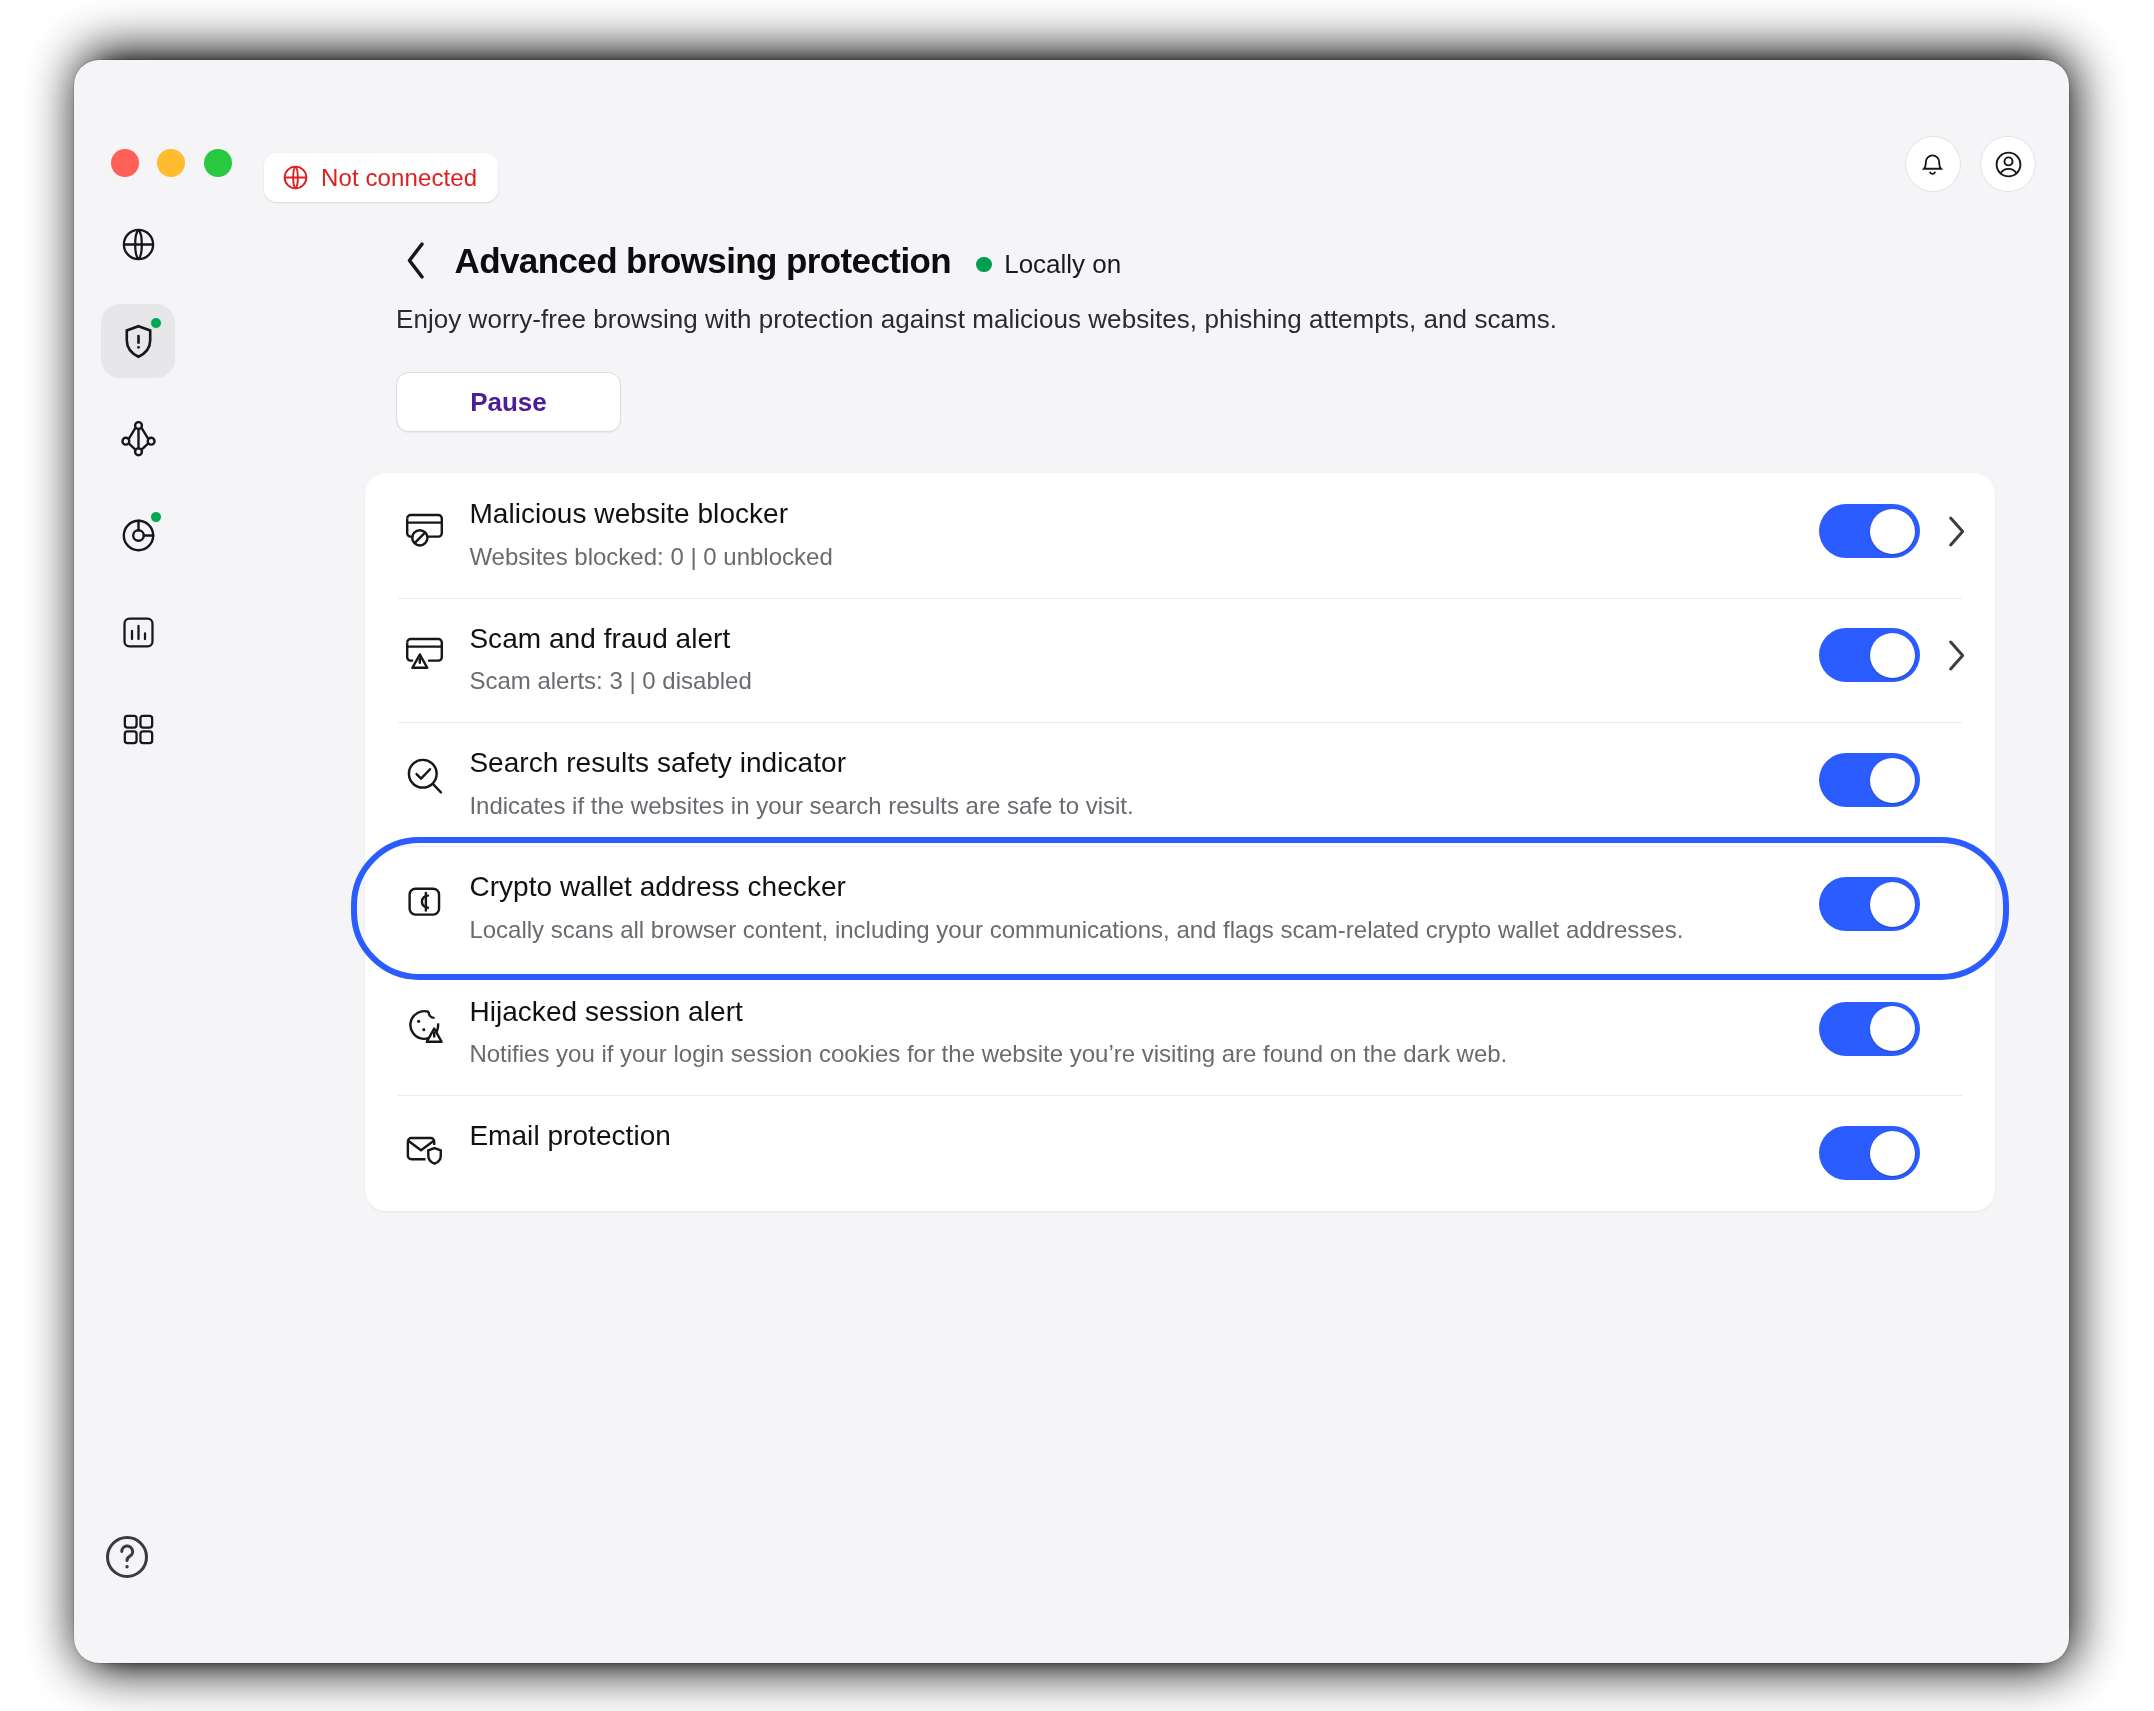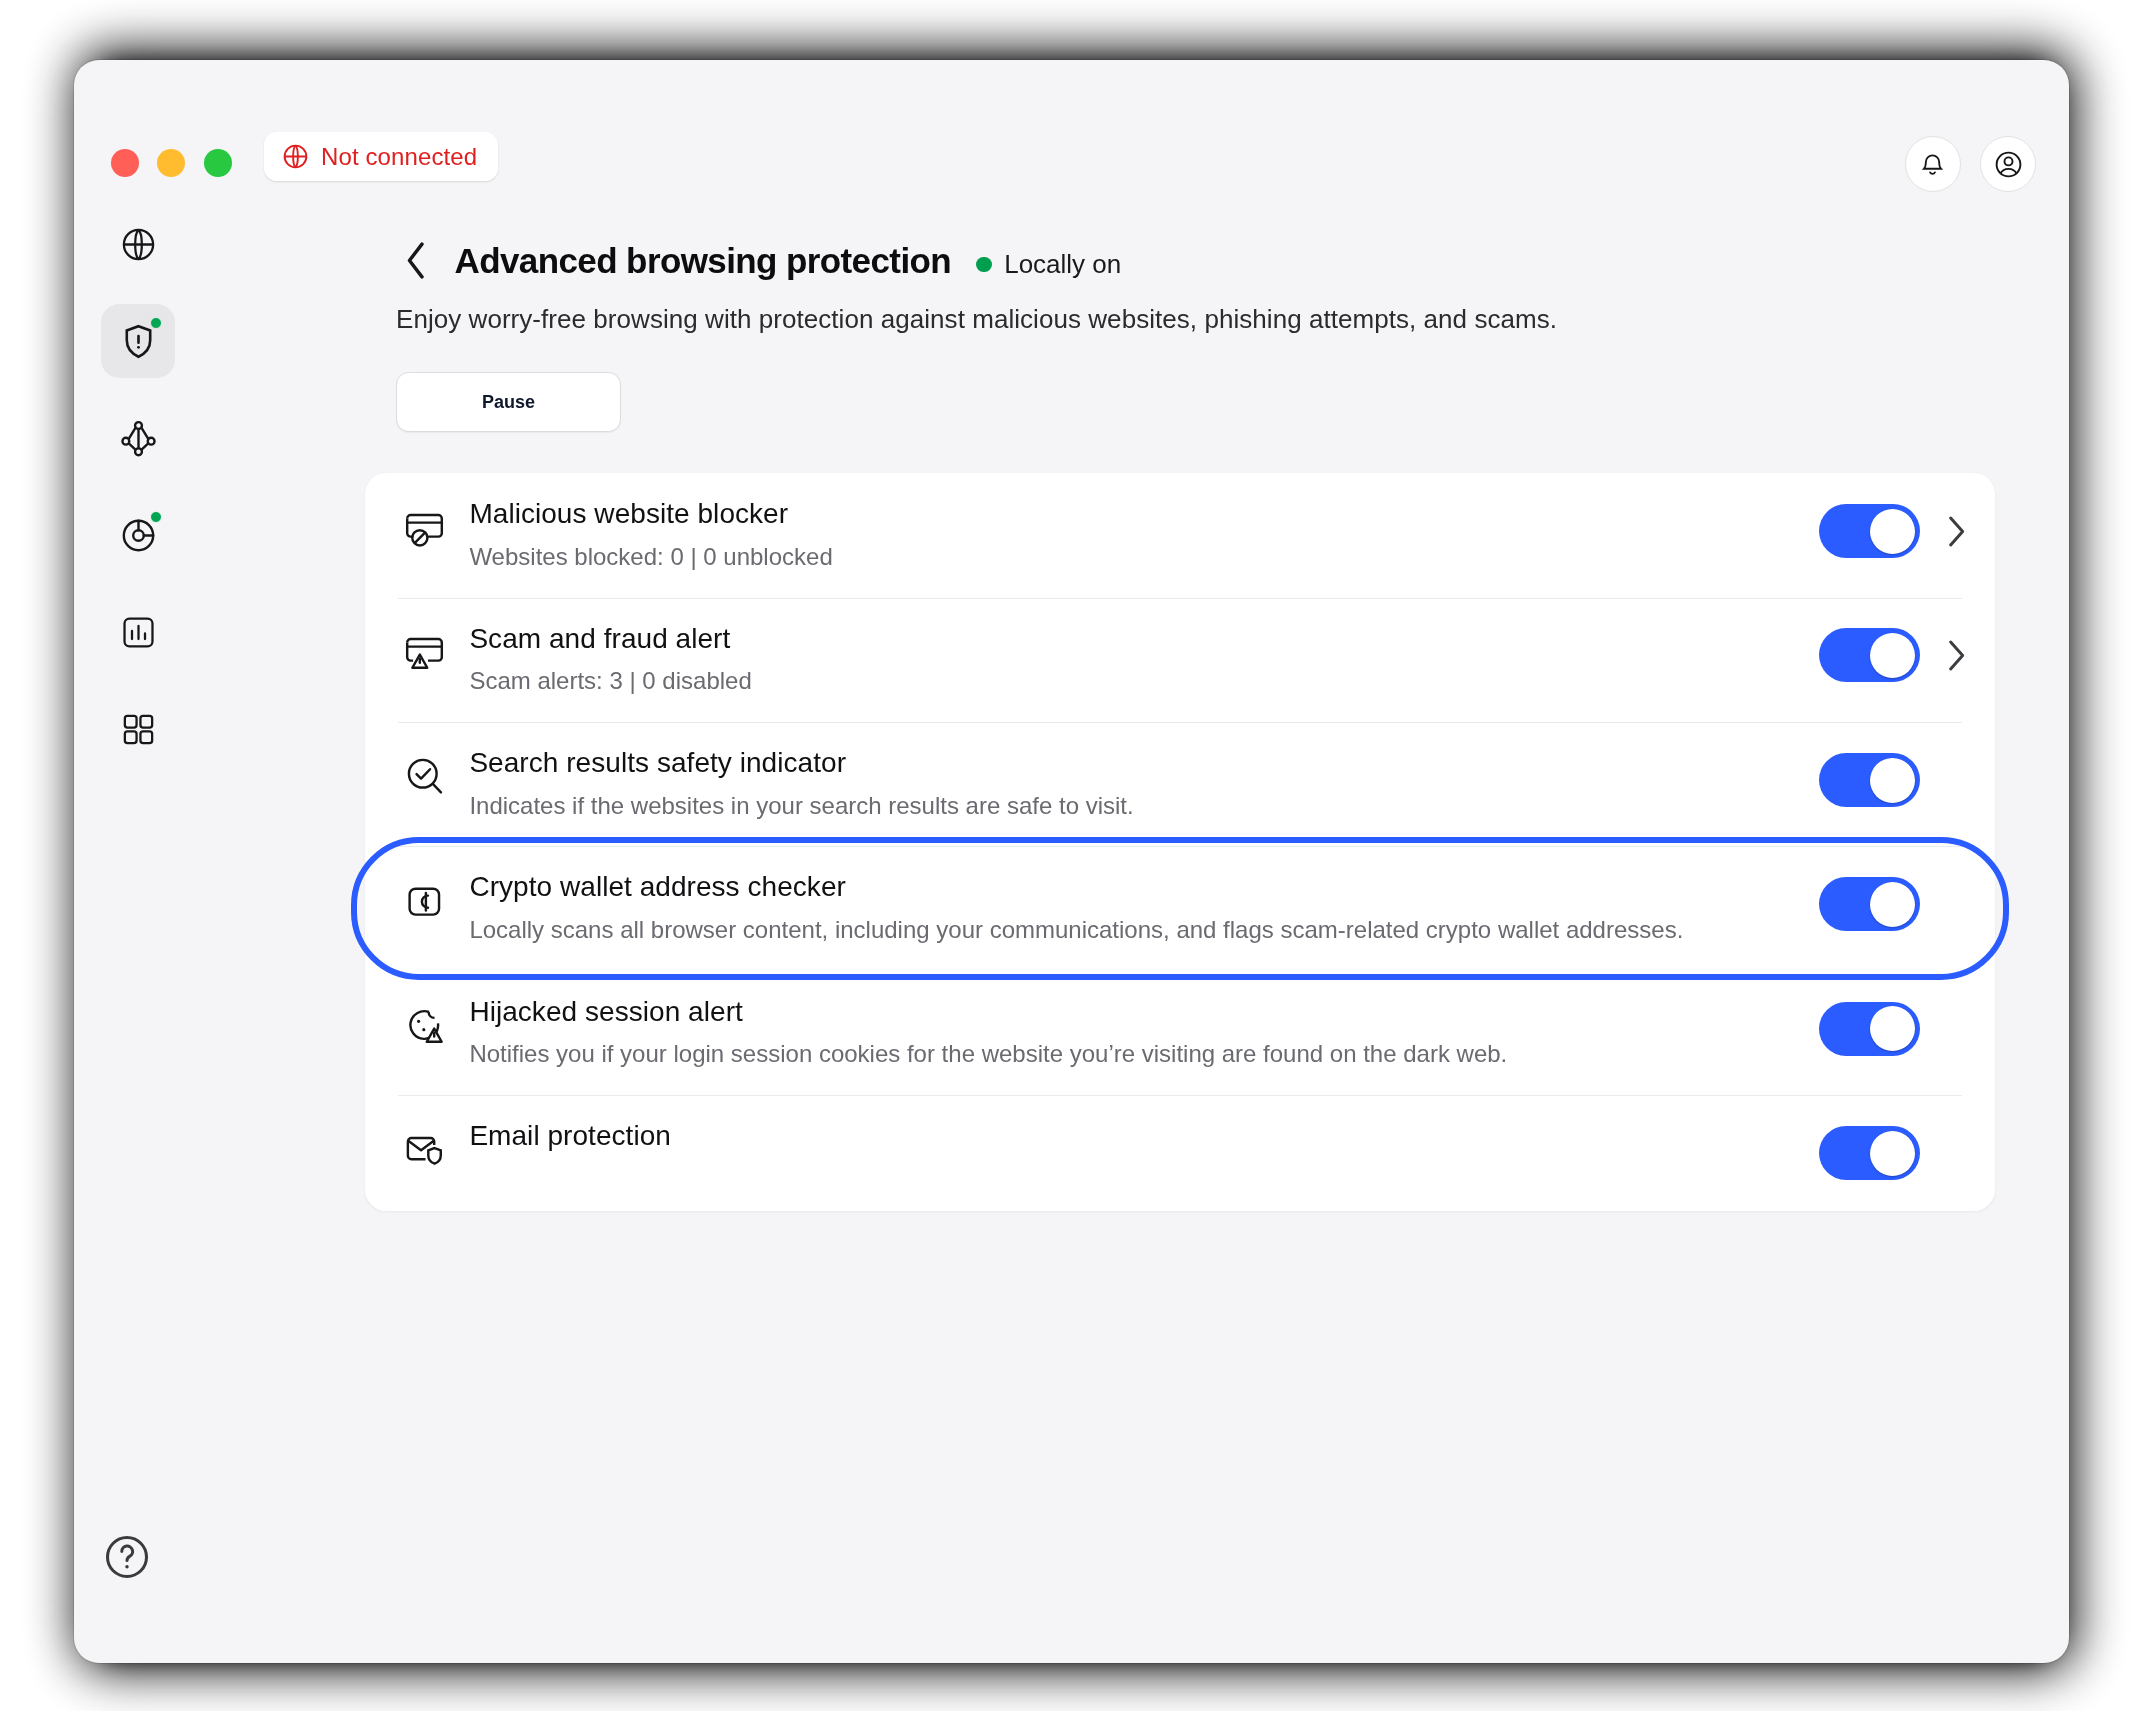--- a/index.html
+++ b/index.html
@@ -58,21 +58,21 @@
     left: 37px; top: 89px;
     display: flex; gap: 18.4px;
   }
   .dot { width: 28px; height: 28px; border-radius: 50%; }
   .dot.red { background: #ff5f57; }
   .dot.yellow { background: #febc2e; }
   .dot.green { background: #28c840; }
 
   .conn-pill {
     position: absolute;
-    left: 190px; top: 72px;
+    left: 190px; top: 93px;
     height: 49px;
     background: #ffffff;
     border-radius: 12.6px;
     display: flex; align-items: center;
     gap: 11.6px;
     padding: 0 21.3px 0 16.5px;
     box-shadow: 0 1px 1.9px rgba(0,0,0,0.12);
   }
   .conn-pill .label {
     font-size: 24px;
@@ -165,23 +165,23 @@
     color: #2b2b2e;
     letter-spacing: 0.05px;
   }
 
   .pause-btn {
     margin: 37px 0 0 194px;
     width: 225px; height: 60px;
     background: #ffffff;
     border: 1px solid #dcdce0;
     border-radius: 12.6px;
-    font-size: 18px;
+    font-size: 26px;
     font-weight: 700;
-    color: #0f172a;
+    color: #4c1d95;
     display: flex; align-items: center; justify-content: center;
     box-shadow: 0 1px 1px rgba(0,0,0,0.05);
   }
 
   
   .card {
     position: relative;
     margin: 41px 0 0 163px;
     width: 1630px;
     background: #ffffff;

